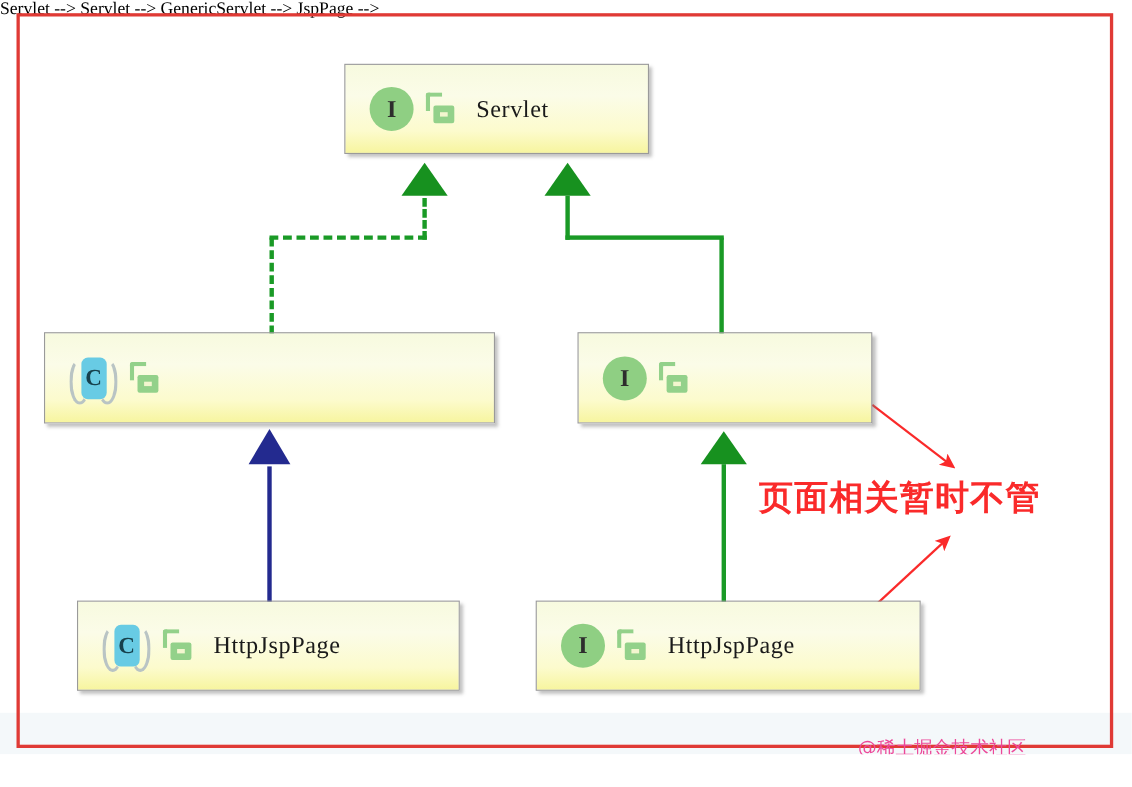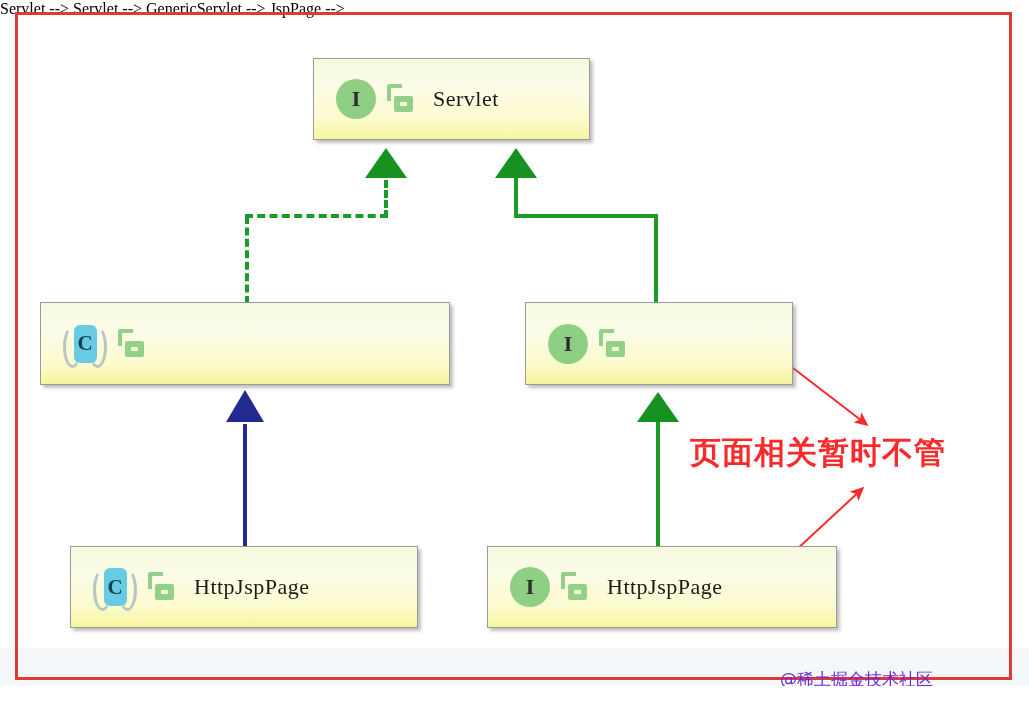--- a/index.html
+++ b/index.html
@@ -185,21 +185,21 @@
     white-space: nowrap;
     letter-spacing: 1px;
   }
   
   #wm-brand {
     position: absolute;
     left: 780px;
     top: 668px;
     font-family: "DejaVu Sans", sans-serif;
     font-size: 17px;
-    color: #6d28d9;
+    color: #ec4899;
     white-space: nowrap;
   }
   #wm-url {
     position: absolute;
     left: 748px;
     top: 689px;
     font-family: "DejaVu Sans", sans-serif;
     font-size: 19px;
     color: #f0cdcd;
     white-space: nowrap;

